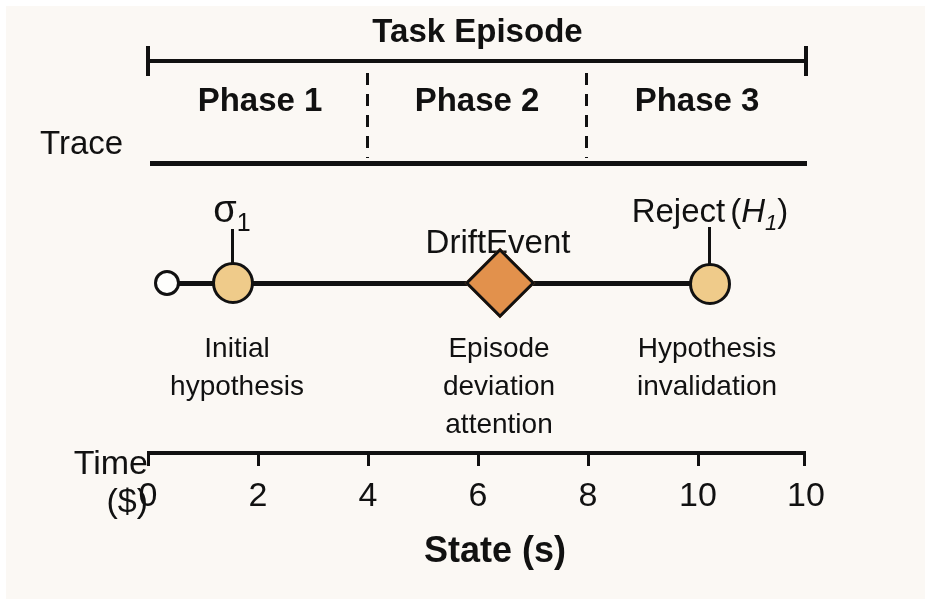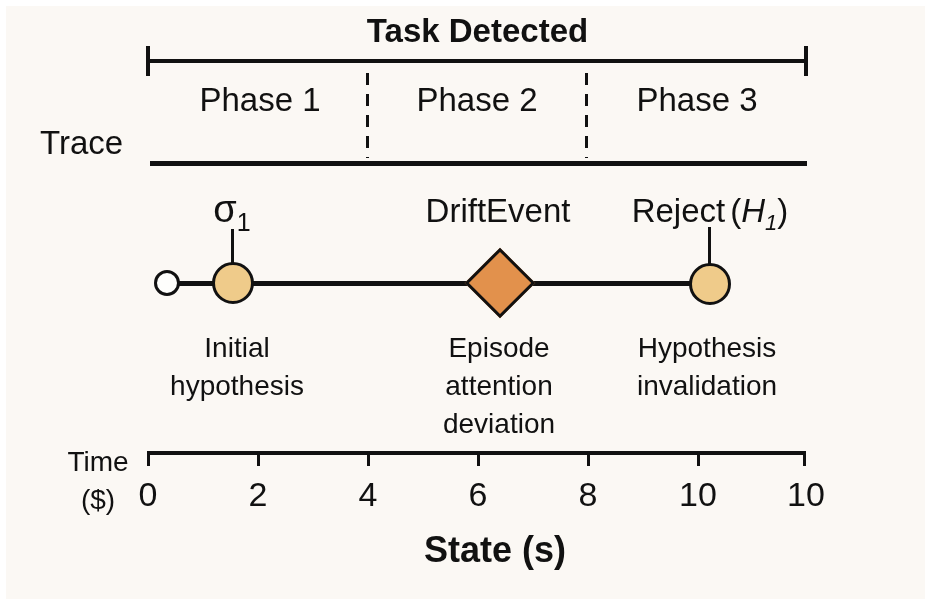--- a/index.html
+++ b/index.html
@@ -10,33 +10,33 @@
     color:var(--text,#111111);
   }
   .frame{position:absolute;inset:0;border:6px solid #ffffff;pointer-events:none;z-index:50;}
   .abs{position:absolute;}
   .ctr{text-align:center;}
   
   .title{left:148px;top:12px;width:659px;font-size:33px;font-weight:bold;}
   .bracket-line{left:148px;top:59px;width:659px;height:4px;background:var(--line);}
   .bracket-tick{top:46px;width:4px;height:30px;background:var(--line);}
   .bt-l{left:146px;} .bt-r{left:804px;}
-  .phase{top:81px;width:220px;font-size:33px;}
+  .phase{top:81px;width:220px;font-size:33px;font-weight:bold;}
   .ph1{left:150px;} .ph2{left:367px;} .ph3{left:587px;}
   .divider{top:73px;width:3px;height:85px;
     background:repeating-linear-gradient(to bottom,var(--line) 0 12px,transparent 12px 21px);}
   .dv1{left:366px;} .dv2{left:585px;}
   
   .trace-label{left:40px;top:124px;font-size:33px;line-height:38px;}
   .trace-line{left:150px;top:161px;width:657px;height:5px;background:var(--line);}
   
   .sigma{left:187px;top:188px;width:90px;font-size:38px;}
   .sigma sub{font-size:25px;}
   .evt{top:192px;width:220px;font-size:33px;}
-  .drift{left:388px;}
+  .drift{left:388px;margin-top:31px;}
   .reject{left:600px;}
   .reject .paren{margin-left:5px;}
   .reject .var{font-style:italic;}
   .reject sub{font-size:22px;font-style:italic;}
   .conn{width:3px;background:var(--line);}
   .conn1{left:231px;top:229px;height:35px;}
   .conn2{left:708px;top:227px;height:38px;}
   
   .timeline{left:166px;top:281px;width:544px;height:5px;background:var(--line);z-index:1;}
   .node{box-sizing:border-box;border:3px solid var(--line);border-radius:50%;z-index:2;}
@@ -49,29 +49,29 @@
   .caption{top:329px;width:200px;font-size:28px;line-height:38px;}
   .cap1{left:137px;} .cap2{left:399px;} .cap3{left:607px;}
   
   .axis-line{left:148px;top:451px;width:658px;height:4px;background:var(--line);}
   .tick{top:451px;width:3px;height:15px;background:var(--line);}
   .tk0{left:147px;}.tk1{left:257px;}.tk2{left:367px;}.tk3{left:477px;}
   .tk4{left:587px;}.tk5{left:697px;}.tk6{left:803px;}
   .tlab{top:475px;width:70px;font-size:34px;}
   .tl0{left:113px;}.tl1{left:223px;}.tl2{left:333px;}.tl3{left:443px;}
   .tl4{left:553px;}.tl5{left:663px;}.tl6{left:771px;}
-  .side-label{left:48px;top:443px;width:100px;font-size:28px;line-height:38px;}
+  .side-label{left:48px;top:443px;width:100px;font-size:34px;line-height:38px;text-align:right;}
   .axis-title{left:345px;top:529px;width:300px;font-size:36px;font-weight:bold;}
 </style>
 </head>
 <body>
 
 <div class="stage">
 
-  <div class="abs title ctr">Task Detected</div>
+  <div class="abs title ctr">Task Episode</div>
   <div class="abs bracket-line"></div>
   <div class="abs bracket-tick bt-l"></div>
   <div class="abs bracket-tick bt-r"></div>
 
   <div class="abs phase ctr ph1">Phase 1</div>
   <div class="abs phase ctr ph2">Phase 2</div>
   <div class="abs phase ctr ph3">Phase 3</div>
 
   <div class="abs divider dv1"></div>
   <div class="abs divider dv2"></div>
@@ -97,22 +97,22 @@
   <div class="abs node node1"></div>
   <div class="abs diamond"></div>
   <div class="abs node node2"></div>
 
   <div class="abs caption ctr cap1">
     <div>Initial</div>
     <div>hypothesis</div>
   </div>
   <div class="abs caption ctr cap2">
     <div>Episode</div>
+    <div>deviation</div>
     <div>attention</div>
-    <div>deviation</div>
   </div>
   <div class="abs caption ctr cap3">
     <div>Hypothesis</div>
     <div>invalidation</div>
   </div>
 
   <div class="abs axis-line"></div>
   <div class="abs tick tk0"></div>
   <div class="abs tick tk1"></div>
   <div class="abs tick tk2"></div>

